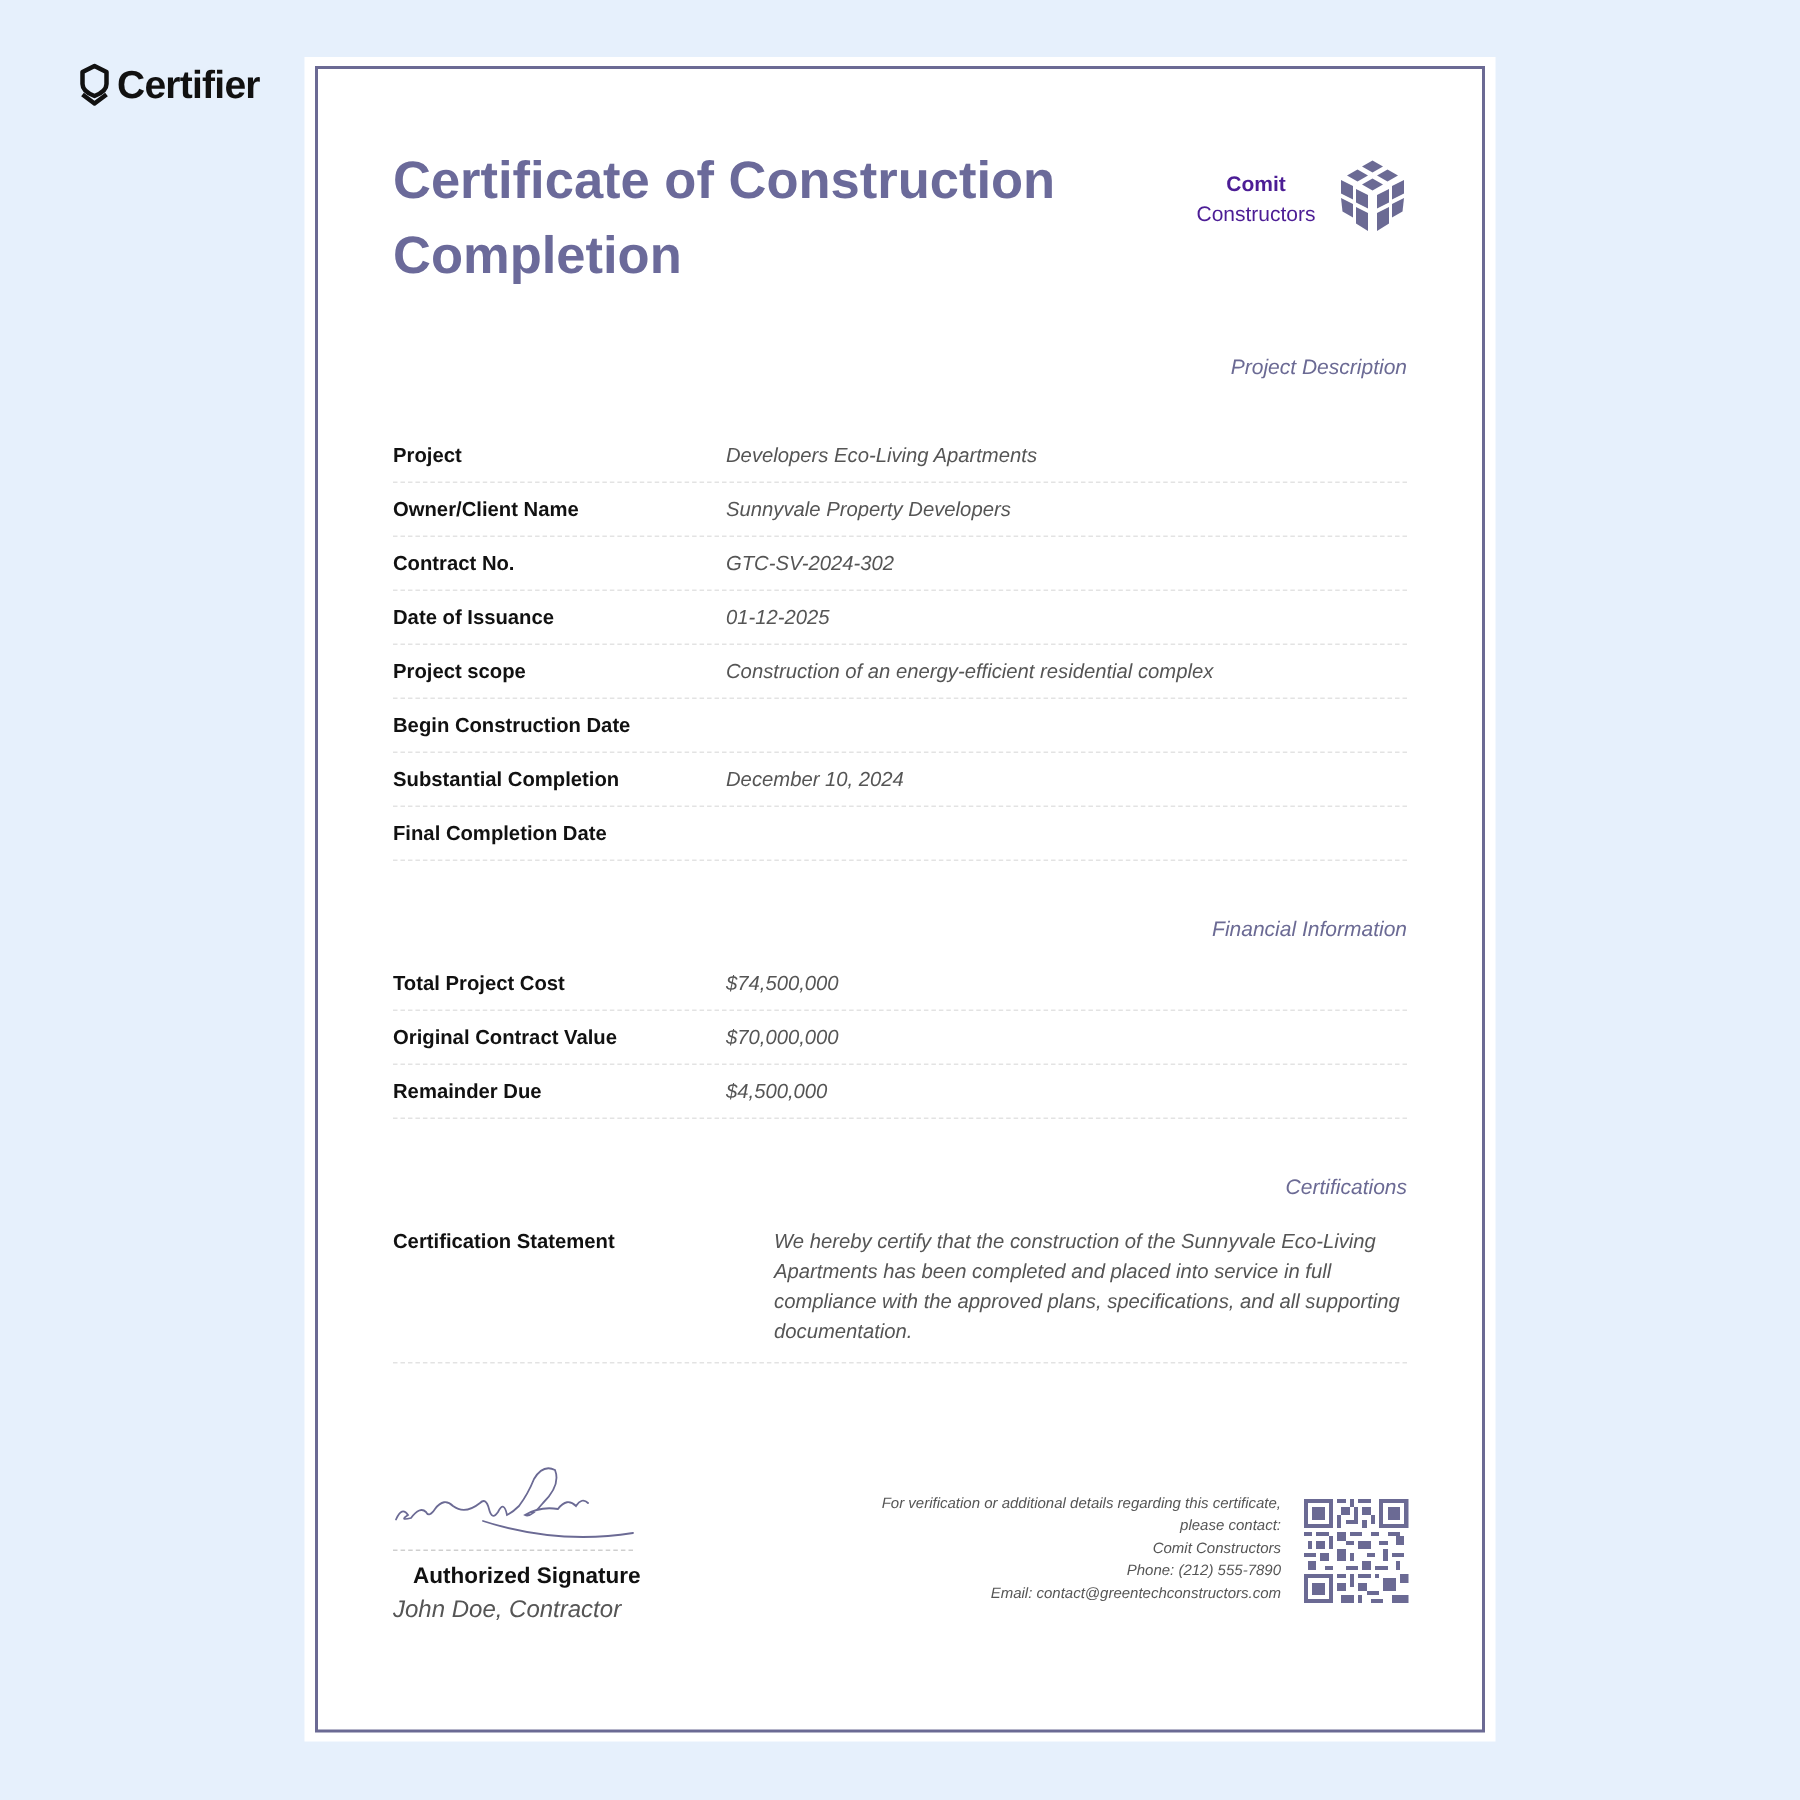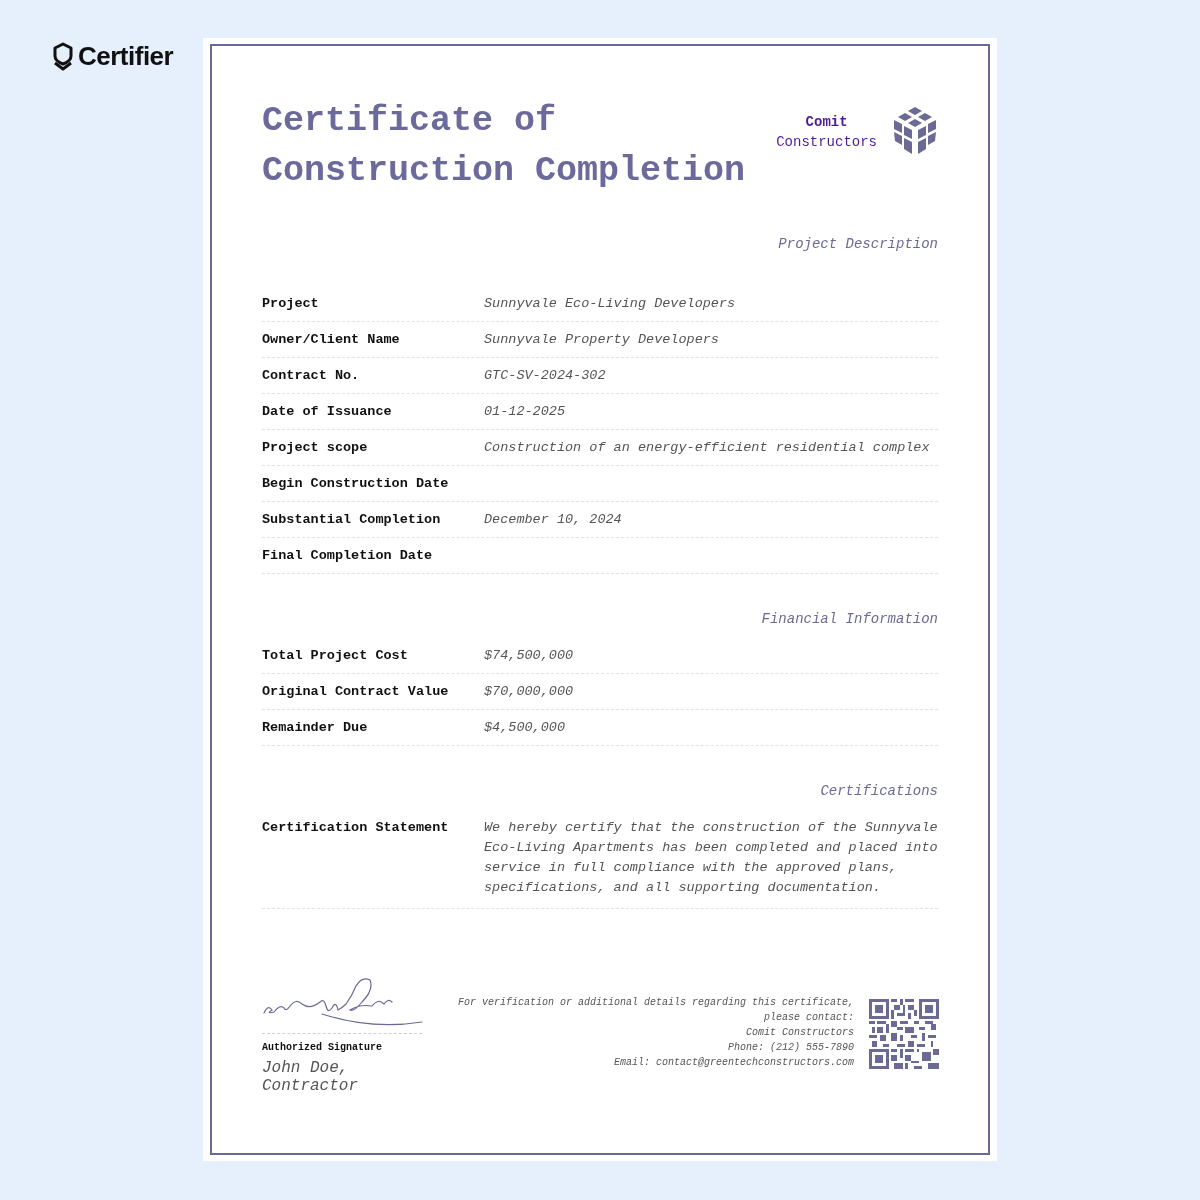--- a/index.html
+++ b/index.html
@@ -13,21 +13,20 @@
     .brand {
       position: absolute; left: 52px; top: 41px;
       display: flex; align-items: center; gap: 4px;
       color: #111; font-weight: 700; font-size: 26px; letter-spacing: -0.5px;
     }
     .brand svg { display: block; }
     .page {
       position: absolute; left: 203px; top: 38px;
       width: 794px; height: 1123px;
       background: #ffffff;
-      font-family: Liberation Mono, monospace;
     }
     .frame {
       position: absolute; left: 7px; top: 6px;
       width: 780px; height: 1111px;
       border: 2px solid #6b6a94;
     }
     .title {
       position: absolute; left: 59px; top: 58px;
       width: 500px;
       color: #6b6a9a; font-weight: 700; font-size: 35px; line-height: 50px;
@@ -42,25 +41,25 @@
       position: absolute; right: 59px;
       color: #6b6a94; font-style: italic; font-size: 14px;
     }
     .rows { position: absolute; left: 59px; width: 676px; }
     .row {
       display: flex; height: 36px; align-items: center;
       border-bottom: 1px dashed #e3e3e3;
     }
     .row .lbl { width: 222px; font-weight: 700; font-size: 13.5px; color: #111; }
     .row .val { flex: 1; font-style: italic; font-size: 13.5px; color: #555; }
-    .row.tall { height: auto; align-items: flex-start; padding: 8px 0 10px; }
+    .row.tall { height: auto; align-items: flex-start; padding: 8px 0 10px; gap: 32px; }
     .row.tall .val { line-height: 20px; margin-top: -2px; }
     .sig-area { position: absolute; left: 59px; top: 930px; width: 165px; }
     .sig-line { border-bottom: 1px dashed #cfcfcf; width: 160px; margin-top: 0; }
-    .sig-title { font-weight: 700; font-size: 10px; color: #111; margin-top: 8px; }
+    .sig-title { font-weight: 700; font-size: 15px; color: #111; margin-top: 8px; text-align: right; }
     .sig-name { font-style: italic; font-size: 16px; color: #555; margin-top: 6px; }
     .contact {
       position: absolute; right: 143px; top: 957px; text-align: right;
       font-style: italic; font-size: 10px; line-height: 15px; color: #555;
     }
     .qr { position: absolute; left: 666px; top: 960px; }
   </style>
 </head>
 <body>
 
@@ -95,21 +94,21 @@
       <path d="M45 26 L37 30 L37 39 L44 35 Z"></path>
       <path d="M13 32 L21 36 L21 48 L13 43 Z"></path>
       <path d="M35 32 L27 36 L27 48 L35 43 Z"></path>
     </g>
   </svg>
 
   <div class="section-label" style="top:198px;">Project Description</div>
   <div class="rows" style="top:248px;">
     <div class="row">
         <span class="lbl">Project</span>
-        <span class="val">Sunnyvale Eco-Living Developers</span>
+        <span class="val">Developers Eco-Living Apartments</span>
       </div>
     <div class="row">
         <span class="lbl">Owner/Client Name</span>
         <span class="val">Sunnyvale Property Developers</span>
       </div>
     <div class="row">
         <span class="lbl">Contract No.</span>
         <span class="val">GTC-SV-2024-302</span>
       </div>
     <div class="row">

